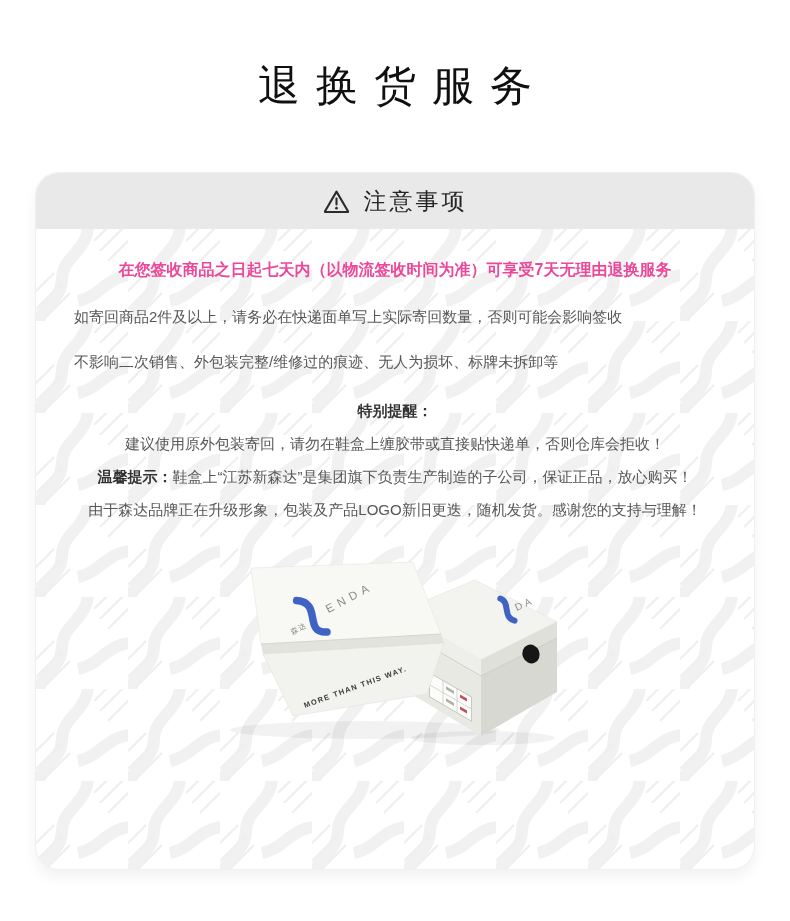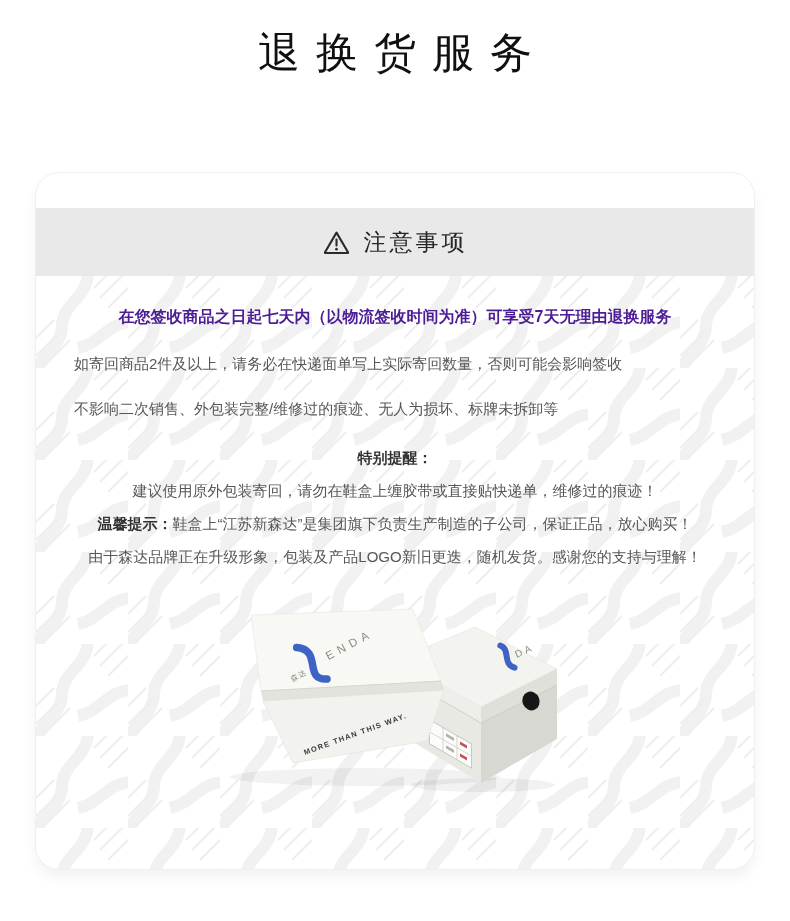--- a/index.html
+++ b/index.html
@@ -2,41 +2,41 @@
 <html><head>
 <meta charset="utf-8">
 <style>
   * { box-sizing: border-box; }
   html,body { margin:0; padding:0; }
   body {
     width:790px; height:921px; background:#ffffff; position:relative;
     font-family:"Liberation Sans","DejaVu Sans",sans-serif; overflow:hidden;
   }
   .page-title {
-    margin:0; padding-top:25px; text-align:center;
+    margin:0; padding-top:58px; text-align:center;
     font-size:42px; font-weight:500; color:#101010;
     letter-spacing:16px; text-indent:16px;
   }
   .card {
     position:absolute; left:35px; top:172px; width:720px; height:698px;
     background:#ffffff; border:1px solid #f0f0f0; border-radius:24px;
     box-shadow:0 8px 14px rgba(0,0,0,0.05); overflow:hidden;
   }
   .card-header {
-    height:68px; background:#e9e9e9;
+    height:56px; background:#e9e9e9;
     display:flex; align-items:center; justify-content:center; gap:14px;
-    font-size:23px; font-weight:500; color:#262626; letter-spacing:3px;margin-top:35px;
+    font-size:23px; font-weight:500; color:#262626; letter-spacing:3px;
   }
   .warn-icon { width:27px; height:25px; display:inline-flex; }
   .card-body { position:relative; height:641px; }
   .pattern-bg { position:absolute; left:0; top:0; width:100%; height:100%; }
   .content { position:relative; padding:30px 38px 0 38px; }
   .intro {
     margin:0 0 22px 0; text-align:center;
-    font-size:16px; font-weight:bold; color:#4c1d95; line-height:22px;
+    font-size:16px; font-weight:bold; color:#ec4899; line-height:22px;
   }
   .point { margin:0 0 17px 0; }
   .point p { margin:0; font-size:15px; line-height:28px; color:#575757; }
   .special { margin-top:24px; }
   .special p { margin:0 0 12px 0; font-size:15px; line-height:21px; color:#575757;text-align:center; }
   .special .strong-label { font-weight:bold; color:#333333; }
   .boxes-wrap { margin-top:16px; display:flex; justify-content:center; }
 </style>
 </head>
 <body>
@@ -82,21 +82,21 @@
         <p>如寄回商品2件及以上，请务必在快递面单写上实际寄回数量，否则可能会影响签收</p>
       </div>
 
       <div class="point">
         <p>不影响二次销售、外包装完整/维修过的痕迹、无人为损坏、标牌未拆卸等</p>
       </div>
 
 
       <div class="special">
         <p class="strong-label">特别提醒：</p>
-        <p>建议使用原外包装寄回，请勿在鞋盒上缠胶带或直接贴快递单，维修过的痕迹！</p>
+        <p>建议使用原外包装寄回，请勿在鞋盒上缠胶带或直接贴快递单，否则仓库会拒收！</p>
         <p><span class="strong-label">温馨提示：</span><span>鞋盒上“江苏新森达”是集团旗下负责生产制造的子公司，保证正品，放心购买！</span></p>
         <p>由于森达品牌正在升级形象，包装及产品LOGO新旧更迭，随机发货。感谢您的支持与理解！</p>
       </div>
 
       <div class="boxes-wrap">
         <svg width="360" height="212" viewBox="0 0 360 212">
 
           <ellipse cx="150" cy="194" rx="135" ry="9" fill="#000000" opacity="0.05"></ellipse>
           <ellipse cx="268" cy="202" rx="72" ry="7" fill="#000000" opacity="0.05"></ellipse>
 

